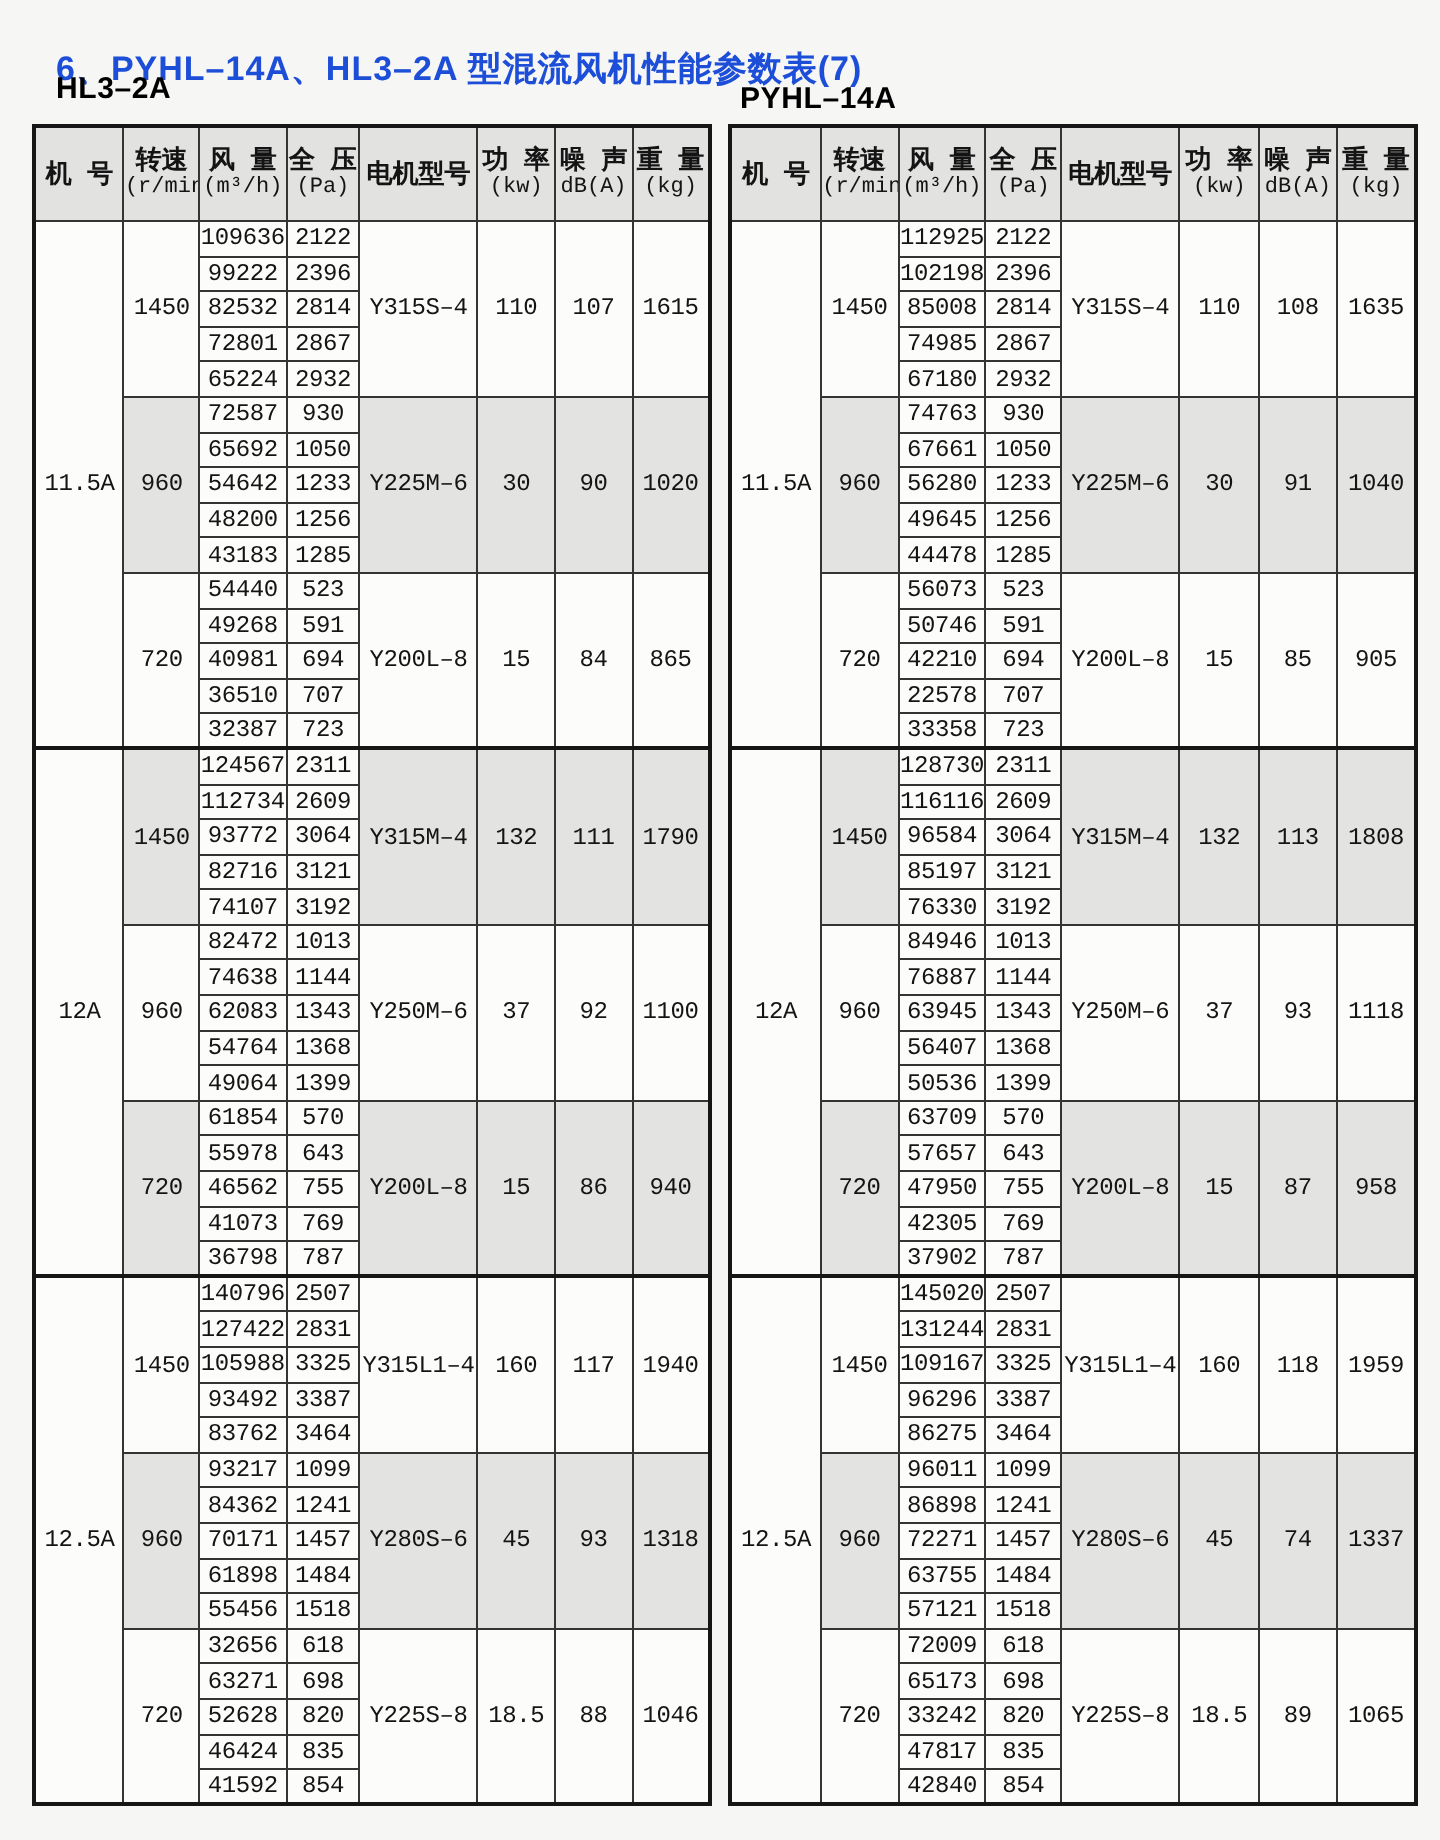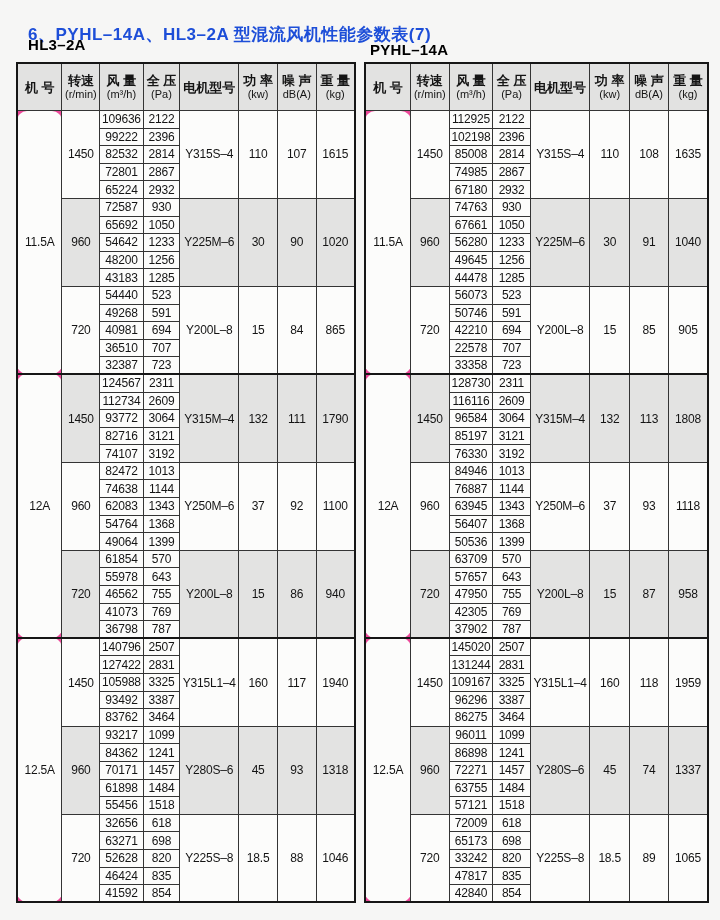--- a/index.html
+++ b/index.html
@@ -21,22 +21,23 @@
   .tbl-label {
     position:absolute; font-size:15px; font-weight:bold; color:#000000;
     letter-spacing:0.3px; white-space:nowrap;
   }
   #label-0 { left:28px;  top:36px; }
   #label-1 { left:370px; top:41px; }
 
   table.fan-table {
     position:absolute; top:62px;
     border-collapse:collapse; table-layout:fixed;
-    background:#ec4899;
+    background:#22c55e;
     border:2px solid #161616;
+    font-family:Liberation Mono, monospace;
   }
   #table-0 { left:16px;  width:340px; }
   #table-1 { left:364px; width:345px; }
 
   .fan-table th, .fan-table td {
     border:1px solid #343434;
     padding:0; margin:0;
     text-align:center; vertical-align:middle;
     overflow:hidden; white-space:nowrap;
   }
@@ -44,21 +45,21 @@
     height:46px;
     background:#e2e2e1;
     font-weight:bold;
   }
   .fan-table thead .h1 { font-size:13px; line-height:15px; font-weight:bold; }
   .fan-table thead .h2 { font-size:11px; line-height:13px; font-weight:normal; }
 
   .fan-table tbody tr { height:17.6px; }
   .fan-table tbody td { font-size:12px; letter-spacing:-0.2px; background:#fcfcfb; }
   .fan-table tbody td.shaded { background:#e3e3e2; }
-  .fan-table tbody td.c-machine { background:#fcfcfb;border-radius:10px; }
+  .fan-table tbody td.c-machine { background:#fcfcfb; }
   .fan-table tr.machine-sep td { border-top:2px solid #161616;margin-left:36px; }
 </style>
 </head>
 <body>
 
 <div class="page">
 
   <div class="doc-title">6、PYHL–14A、HL3–2A 型混流风机性能参数表(7)</div>
 
   <div class="tbl-label" id="label-0">HL3–2A</div>

